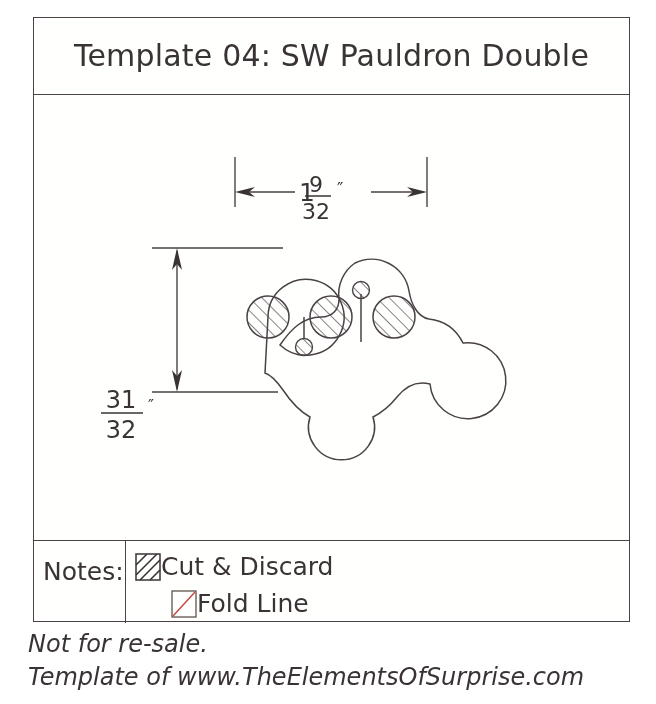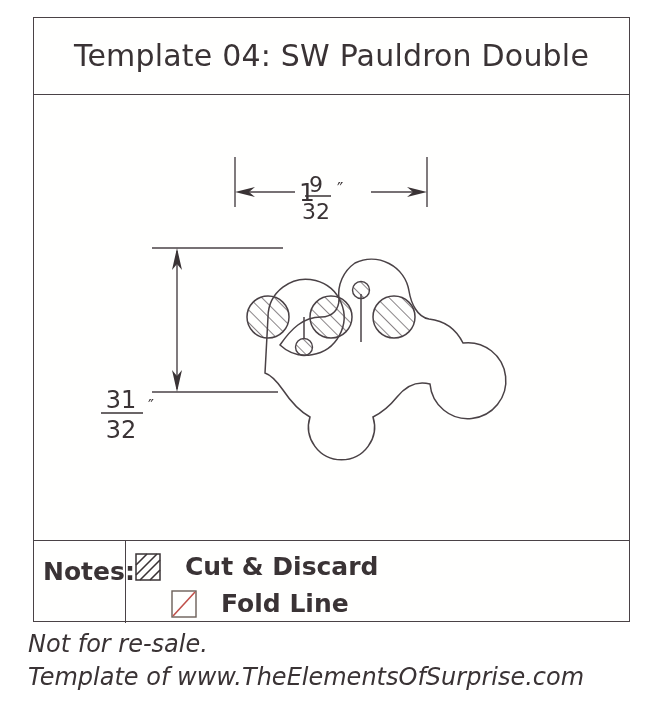--- a/index.html
+++ b/index.html
@@ -72,21 +72,20 @@
 
   
   .notes {
     position: absolute;
     left: 33px;
     top: 540px;
     width: 597px;
     height: 68px;
     box-sizing: border-box;
     border-top: 1.4px solid #4a4246;
-    font-weight: bold;
   }
   .notes-label {
     position: absolute;
     left: 10px;
     top: 16px;
     font-size: 25px;
     color: #3a3335;
     white-space: nowrap;
   }
   .notes-divider {
@@ -95,21 +94,21 @@
     top: 0;
     width: 0;
     height: 82px;
     border-left: 1.3px solid #4a4246;
   }
   .legend-row {
     position: absolute;
     left: 102px;
     display: flex;
     align-items: center;
-    gap: 24px;
+    gap: 0;
   }
   .legend-row.row-0 { top: 11px; }
   .legend-row.row-1 { top: 48px; margin-left: 36px; }
   .swatch {
     width: 26px;
     height: 28px;
     box-sizing: border-box;
     flex: 0 0 auto;
   }
   .swatch svg { display: block; }

